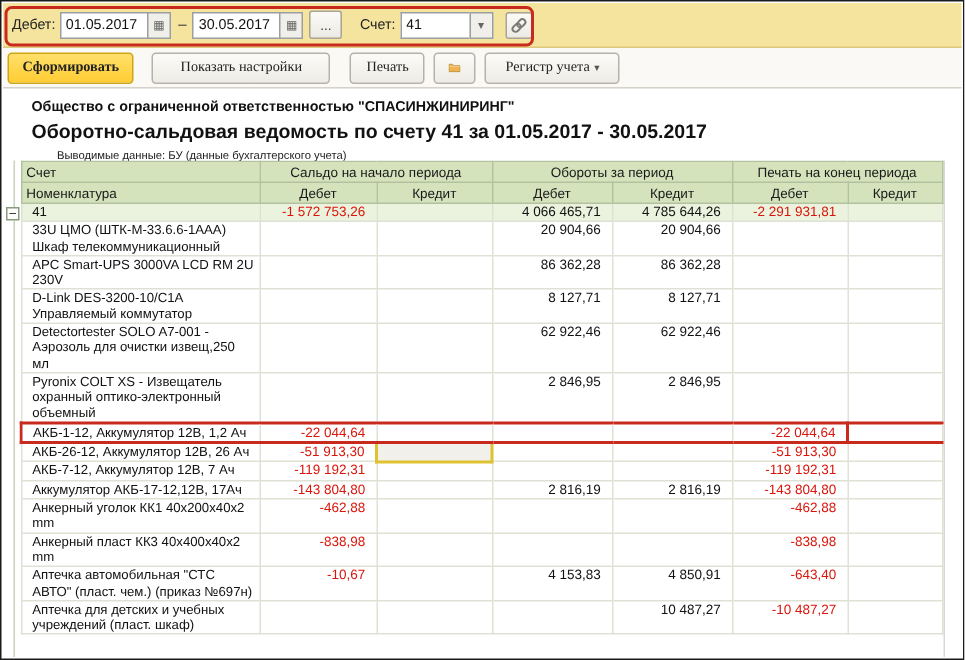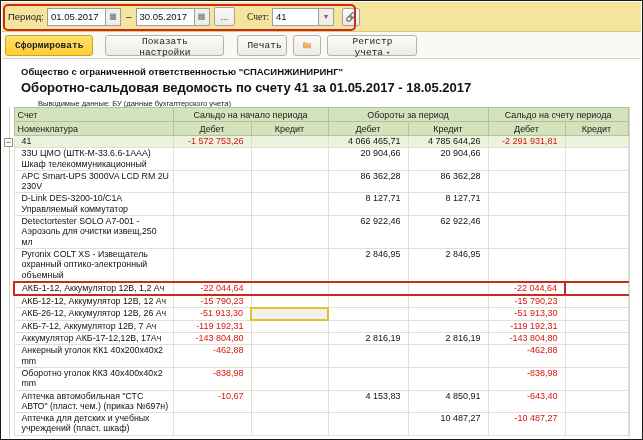--- a/index.html
+++ b/index.html
@@ -19,21 +19,21 @@
   .mini-btn { height:19px; border:1px solid #a8a49c; border-radius:2px; background:linear-gradient(#fbfaf7,#eceae4);
               font-size:9px; color:#333; padding:0 6px; margin-right:6px; cursor:pointer; }
   .acct-input { width:46px; }
   .link-btn { width:18px; height:18px; border:1px solid #a8a49c; border-radius:2px; background:linear-gradient(#fbfaf7,#eceae4);
               display:flex; align-items:center; justify-content:center; margin-left:4px; cursor:pointer; }
 
   
   .cmdbar { position:absolute; top:31px; left:1px; right:1px; height:27px; background:#faf9f5;
             border-bottom:1px solid #d6d2c9; display:flex; align-items:center; padding-left:3px; }
   .btn { height:21px; border:1px solid #b5b2ab; border-radius:3px; background:linear-gradient(#fcfbf8,#edebe5);
-         font-size:9.5px; color:#222; padding:0 9px; cursor:pointer; font-family:Liberation Mono, monospace; }
+         font-size:9.5px; color:#222; padding:0 9px; cursor:pointer; font-family:Liberation Serif, serif; }
   .btn-primary { background:linear-gradient(#ffe06a,#fc3); border-color:#cda516; font-weight:bold; margin-right:12px; }
   .btn-settings { margin-right:13px; width:119px; }
   .btn-print { margin-right:6px; width:50px; }
   .btn-icon { width:28px; margin-right:6px; display:inline-flex; align-items:center; justify-content:center; }
   .btn-register { width:90px; }
   .dd-arrow { font-size:7px; color:#555; margin-left:3px; }
 
   
   .report { position:absolute; top:59px; left:1px; right:1px; bottom:1px; background:#fff; overflow:hidden; }
   .t-company { margin:6px 0 0 19px; font-size:9.5px; font-weight:bold; color:#111; }
@@ -63,32 +63,32 @@
 
   .annotation-top { position:absolute; left:2px; top:3px; width:353px; height:27px;
                     border:2px solid #c92a1e; border-radius:5px; z-index:10; pointer-events:none; }
 </style>
 </head>
 <body>
 
 <div class="screen">
 
   <div class="topbar">
-    <span class="tb-label">Период:</span>
+    <span class="tb-label">Дебет:</span>
     <span class="fieldgrp">
       <input class="tb-input" value="01.05.2017" style="">
       <span class="tb-btn-attached">▦</span>
     </span>
     <span class="dash">–</span>
     <span class="fieldgrp">
       <input class="tb-input" value="30.05.2017" style="">
       <span class="tb-btn-attached">▦</span>
     </span>
     <button class="mini-btn">...</button>
-    <span class="tb-label" style="margin-left:6px;font-family:Liberation Serif, serif;">Счет:</span>
+    <span class="tb-label" style="margin-left:6px;">Счет:</span>
     <span class="fieldgrp">
       <input class="tb-input acct-input" value="41" style="">
       <span class="tb-btn-attached">▾</span>
     </span>
     <span class="link-btn">
       <svg width="12" height="12" viewBox="0 0 12 12">
         <g transform="rotate(-45 6 6)" fill="none" stroke="#7a7a74" stroke-width="1.3">
           <rect x="0.8" y="4" width="6" height="4" rx="2"></rect>
           <rect x="5.2" y="4" width="6" height="4" rx="2"></rect>
         </g>
@@ -104,21 +104,21 @@
       <svg width="13" height="10" viewBox="0 0 13 10">
         <path d="M0.5 1.5 h4 l1.3 1.5 h6.7 v6.5 h-12 z" fill="#eeb353" stroke="#b8872e" stroke-width="0.8"></path>
         <path d="M0.5 4 h12" stroke="#f6d493" stroke-width="0.8"></path>
       </svg>
     </button>
     <button class="btn btn-register"><span>Регистр учета</span><span class="dd-arrow">▾</span></button>
   </div>
 
   <div class="report">
     <div class="t-company">Общество с ограниченной ответственностью "СПАСИНЖИНИРИНГ"</div>
-    <div class="t-title">Оборотно-сальдовая ведомость по счету 41 за 01.05.2017 - 18.05.2017</div>
+    <div class="t-title">Оборотно-сальдовая ведомость по счету 41 за 01.05.2017 - 30.05.2017</div>
     <div class="t-note">Выводимые данные:  БУ (данные бухгалтерского учета)</div>
 
     <div class="gutter"></div>
     <div class="expander">−</div>
     <div class="scroll-line"></div>
 
     <div class="table-wrap">
       <table>
         <colgroup>
           <col style="width:159px">
@@ -127,21 +127,21 @@
           <col style="width:80px">
             <col style="width:80px">
             <col style="width:77px">
             <col style="width:63px">
         </colgroup>
         <thead>
           <tr>
             <th class="name-h">Счет</th>
             <th colspan="2">Сальдо на начало периода</th>
             <th colspan="2">Обороты за период</th>
-            <th colspan="2">Сальдо на счету периода</th>
+            <th colspan="2">Печать на конец периода</th>
           </tr>
           <tr>
             <th class="name-h">Номенклатура</th>
             <th>Дебет</th>
             <th>Кредит</th>
             <th>Дебет</th>
             <th>Кредит</th>
             <th>Дебет</th>
             <th>Кредит</th>
           </tr>
@@ -204,29 +204,20 @@
             <tr class="redbox">
               <td class="name">АКБ-1-12, Аккумулятор 12В, 1,2 Ач</td>
               <td class="val neg">-22 044,64</td>
               <td class="val"></td>
               <td class="val"></td>
               <td class="val"></td>
               <td class="val neg">-22 044,64</td>
               <td class="val"></td>
             </tr>
             <tr>
-              <td class="name">АКБ-12-12, Аккумулятор 12В, 12 Ач</td>
-              <td class="val neg">-15 790,23</td>
-              <td class="val"></td>
-              <td class="val"></td>
-              <td class="val"></td>
-              <td class="val neg">-15 790,23</td>
-              <td class="val"></td>
-            </tr>
-            <tr>
               <td class="name">АКБ-26-12, Аккумулятор 12В, 26 Ач</td>
               <td class="val neg">-51 913,30</td>
               <td class="val selected"></td>
               <td class="val"></td>
               <td class="val"></td>
               <td class="val neg">-51 913,30</td>
               <td class="val"></td>
             </tr>
             <tr>
               <td class="name">АКБ-7-12, Аккумулятор 12В, 7 Ач</td>
@@ -249,21 +240,21 @@
             <tr>
               <td class="name">Анкерный уголок КК1 40х200х40х2 mm</td>
               <td class="val neg">-462,88</td>
               <td class="val"></td>
               <td class="val"></td>
               <td class="val"></td>
               <td class="val neg">-462,88</td>
               <td class="val"></td>
             </tr>
             <tr>
-              <td class="name">Оборотно уголок КК3 40х400х40х2 mm</td>
+              <td class="name">Анкерный пласт КК3 40х400х40х2 mm</td>
               <td class="val neg">-838,98</td>
               <td class="val"></td>
               <td class="val"></td>
               <td class="val"></td>
               <td class="val neg">-838,98</td>
               <td class="val"></td>
             </tr>
             <tr>
               <td class="name">Аптечка автомобильная "СТС АВТО" (пласт. чем.) (приказ №697н)</td>
               <td class="val neg">-10,67</td>

